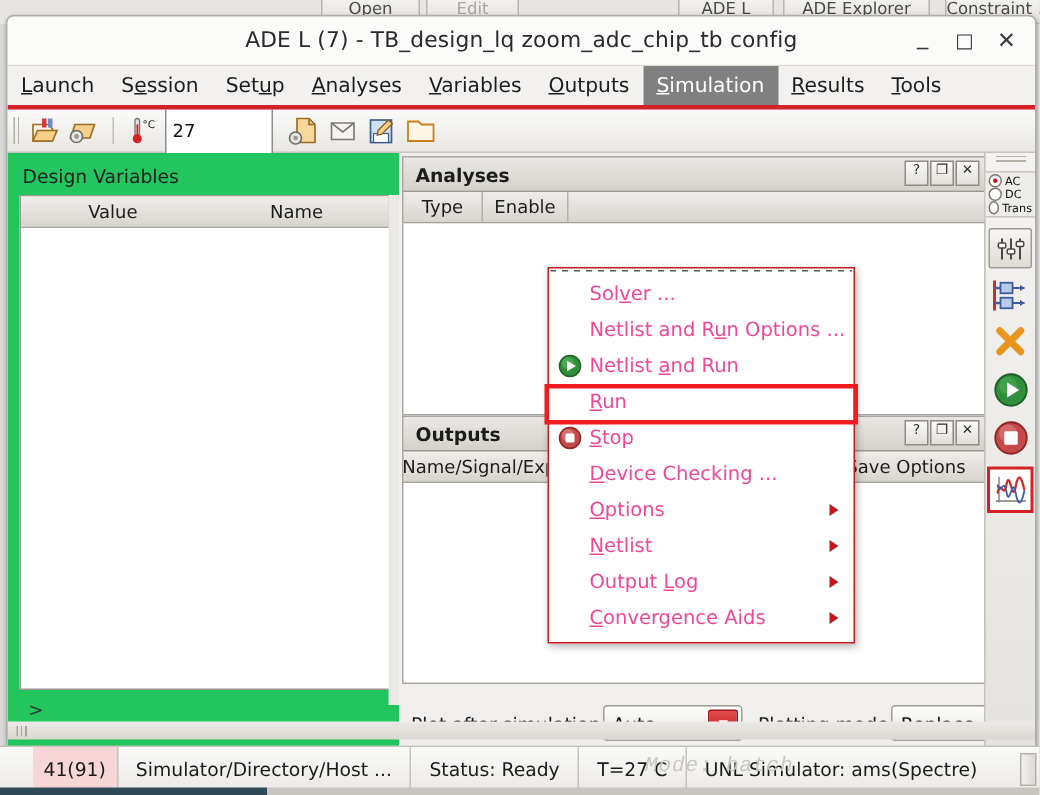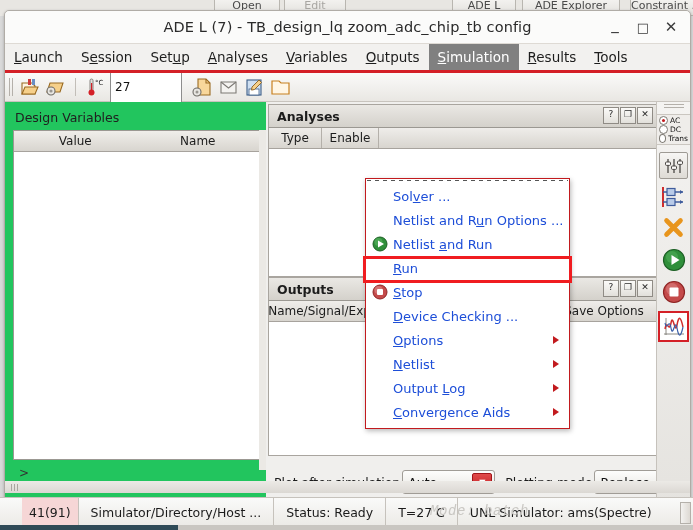--- a/index.html
+++ b/index.html
@@ -119,21 +119,21 @@
   .sicon.framed{border:1px solid #9e9a94;background:linear-gradient(#f7f6f4,#dedbd5);border-radius:2px;}
   .sicon.selected{border:2px solid #d42027;background:#fff;}
 
   
   .dropdown{position:absolute;left:360px;top:76px;width:203px;
     background:#ffffff;border:1px solid #c21a1e;z-index:40;
     box-shadow:1px 2px 5px rgba(0,0,0,.28);padding:5px 0 4px 0;}
   .dd-dash{position:absolute;left:1px;right:1px;top:1px;height:1px;
     background:repeating-linear-gradient(90deg,#555 0 4px,transparent 4px 8px);}
   .dd-item{height:24px;display:flex;align-items:center;position:relative;
-    padding-left:27px;font-size:13px;color:#1d4ed8;cursor:default;white-space:nowrap;}
+    padding-left:27px;font-size:13px;color:#ec4899;cursor:default;white-space:nowrap;}
   .dd-item u{text-decoration:underline;}
   .dd-ico{position:absolute;left:6px;top:4px;width:16px;height:16px;}
   .dd-sub{position:absolute;right:10px;top:8px;width:0;height:0;
     border-left:6px solid #c21a1e;border-top:4px solid transparent;border-bottom:4px solid transparent;}
   .dd-highlight{position:absolute;left:-3px;right:-3px;top:0;height:27px;
     border:3px solid #f01c20;box-sizing:border-box;pointer-events:none;}
 
   
   .bottomgrip{position:absolute;left:4px;top:481px;width:685px;height:12px;
     background:linear-gradient(#eceae6,#dbd8d3);border-left:1px solid #b0aca6;

